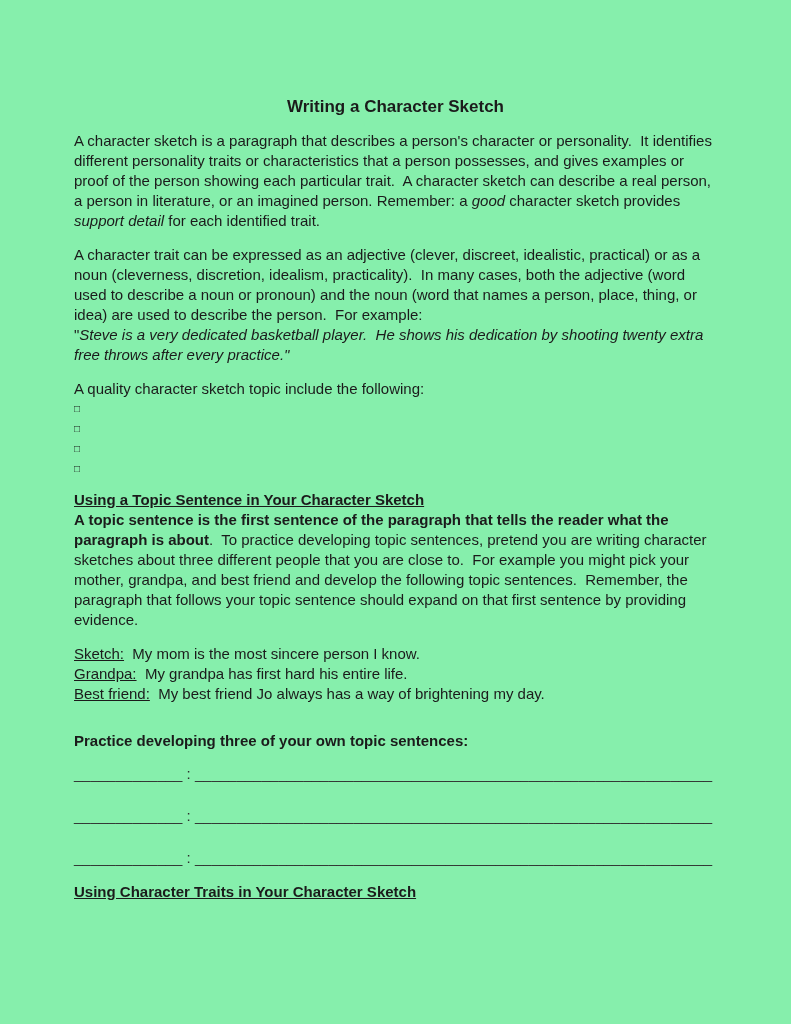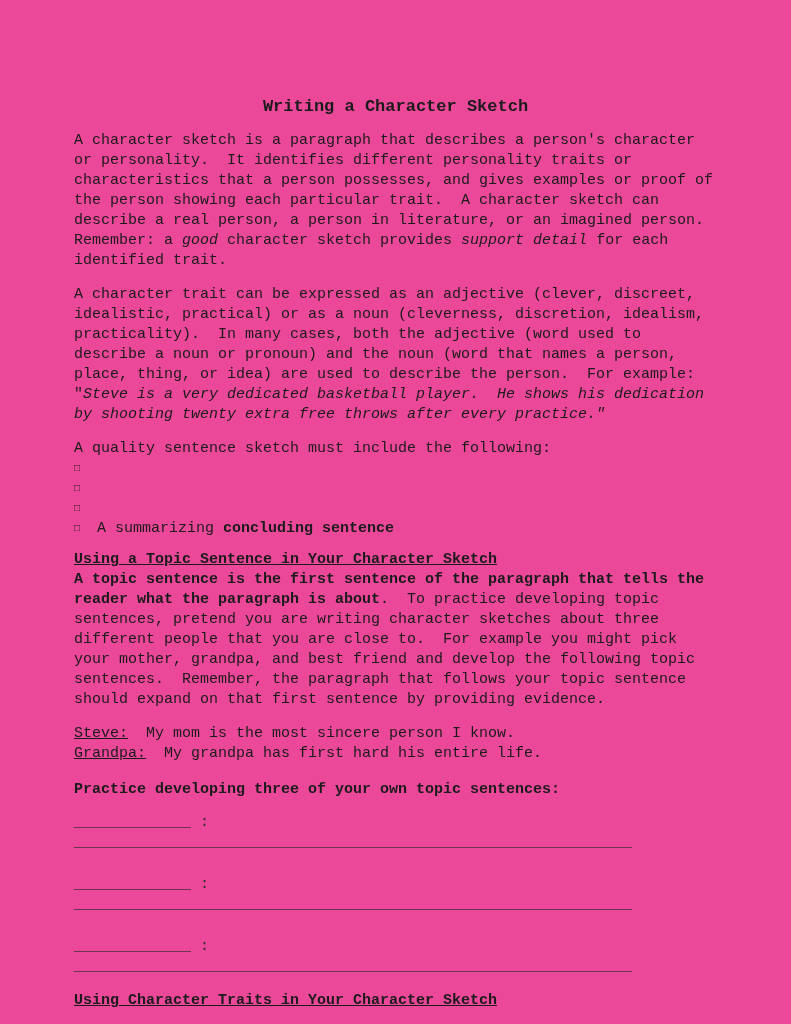--- a/index.html
+++ b/index.html
@@ -1,71 +1,71 @@
 <!DOCTYPE html>
 <html><head>
 <meta charset="utf-8">
 <style>
   html,body{margin:0;padding:0;background:#ffffff;}
   .page{
-    width:791px;height:1024px;background:#ec4899;color:#1b1b1b;
-    font-family:Liberation Mono, monospace;font-size:15px;line-height:20px;
+    width:791px;height:1024px;background:#86efac;color:#1b1b1b;
+    font-family:Liberation Sans, sans-serif;font-size:15px;line-height:20px;
     box-sizing:border-box;padding:97px 74px 0 74px;overflow:hidden;position:relative;
   }
   .doc-title{
     font-size:17px;font-weight:bold;text-align:center;
     margin:0 0 11px 0;line-height:20px;white-space:pre-wrap;
   }
   p{margin:14px 0 0 0;white-space:pre-wrap;}
   .b{font-weight:bold}
   .i{font-style:italic}
   .u{text-decoration:underline}
   ul.checklist{list-style:none;margin:0;padding:0;}
   ul.checklist li{display:flex;line-height:20px;}
   .bullet{flex:0 0 23px;width:23px;font-size:10px;line-height:20px;color:#1b1b1b;}
   .li-text{white-space:pre-wrap;}
   .lines{margin-top:14px;}
   .lines div{line-height:20px;white-space:pre-wrap;}
   p[data-name="section-heading-topic"]{margin-top:11px;}
   p[data-name="section-heading-topic"] + p{margin-top:0;}
-  p[data-name="practice-heading"]{margin-top:16px;}
+  p[data-name="practice-heading"]{margin-top:27px;}
   p.blank_row{letter-spacing:0;color:#2e2e2e;}
   p[data-name="blank-row-1"]{margin-top:13px;}
   p[data-name="blank-row-2"],p[data-name="blank-row-3"]{margin-top:22px;}
   p[data-name="section-heading-traits"]{}
 </style>
 </head>
 <body>
 
 <div class="page" data-name="document-page">
   <h1 class="doc-title" data-name="document-title">Writing a Character Sketch</h1>
   <div id="doc-blocks" data-name="document-body">
       <p class="paragraph" data-name="intro-paragraph"><span data-name="text-run">A character sketch is a paragraph that describes a person's character or personality.  It identifies different personality traits or characteristics that a person possesses, and gives examples or proof of the person showing each particular trait.  A character sketch can describe a real person, a person in literature, or an imagined person. Remember: a </span><span class="i" data-name="text-run">good</span><span data-name="text-run"> character sketch provides </span><span class="i" data-name="text-run">support detail</span><span data-name="text-run"> for each identified trait.</span></p>
       <p class="paragraph" data-name="trait-definition-paragraph"><span data-name="text-run">A character trait can be expressed as an adjective (clever, discreet, idealistic, practical) or as a noun (cleverness, discretion, idealism, practicality).  In many cases, both the adjective (word used to describe a noun or pronoun) and the noun (word that names a person, place, thing, or idea) are used to describe the person.  For example:</span><br><span data-name="text-run">"</span><span class="i" data-name="text-run">Steve is a very dedicated basketball player.  He shows his dedication by shooting twenty extra free throws after every practice."</span></p>
-      <p class="paragraph" data-name="checklist-intro"><span data-name="text-run">A quality sentence sketch must include the following:</span></p>
+      <p class="paragraph" data-name="checklist-intro"><span data-name="text-run">A quality character sketch topic include the following:</span></p>
       <ul class="checklist" data-name="quality-checklist">
         <li data-name="checklist-item">
           <span class="bullet" data-name="square-bullet-icon">□</span>
         </li>
         <li data-name="checklist-item">
           <span class="bullet" data-name="square-bullet-icon">□</span>
         </li>
         <li data-name="checklist-item">
           <span class="bullet" data-name="square-bullet-icon">□</span>
         </li>
         <li data-name="checklist-item">
           <span class="bullet" data-name="square-bullet-icon">□</span>
-          <span class="li-text" data-name="checklist-item-text"><span data-name="text-run">A summarizing </span><span class="b" data-name="text-run">concluding sentence</span></span>
         </li>
       </ul>
       <p class="heading" data-name="section-heading-topic"><span class="b u" data-name="text-run">Using a Topic Sentence in Your Character Sketch</span></p>
       <p class="paragraph" data-name="topic-sentence-paragraph"><span class="b" data-name="text-run">A topic sentence is the first sentence of the paragraph that tells the reader what the paragraph is about</span><span data-name="text-run">.  To practice developing topic sentences, pretend you are writing character sketches about three different people that you are close to.  For example you might pick your mother, grandpa, and best friend and develop the following topic sentences.  Remember, the paragraph that follows your topic sentence should expand on that first sentence by providing evidence.</span></p>
       <div class="lines" data-name="example-topic-sentences">
-        <div data-name="example-mother"><span class="u" data-name="text-run">Steve:</span><span data-name="text-run">  My mom is the most sincere person I know.</span></div>
+        <div data-name="example-mother"><span class="u" data-name="text-run">Sketch:</span><span data-name="text-run">  My mom is the most sincere person I know.</span></div>
         <div data-name="example-grandpa"><span class="u" data-name="text-run">Grandpa:</span><span data-name="text-run">  My grandpa has first hard his entire life.</span></div>
+        <div data-name="example-best-friend"><span class="u" data-name="text-run">Best friend:</span><span data-name="text-run">  My best friend Jo always has a way of brightening my day.</span></div>
       </div>
       <p class="paragraph" data-name="practice-heading"><span class="b" data-name="text-run">Practice developing three of your own topic sentences:</span></p>
       <p class="blank_row" data-name="blank-row-1"><span data-name="text-run">_____________ : ______________________________________________________________</span></p>
       <p class="blank_row" data-name="blank-row-2"><span data-name="text-run">_____________ : ______________________________________________________________</span></p>
       <p class="blank_row" data-name="blank-row-3"><span data-name="text-run">_____________ : ______________________________________________________________</span></p>
       <p class="heading" data-name="section-heading-traits"><span class="b u" data-name="text-run">Using Character Traits in Your Character Sketch</span></p>
     </div>
 </div>
 
 </body></html>

